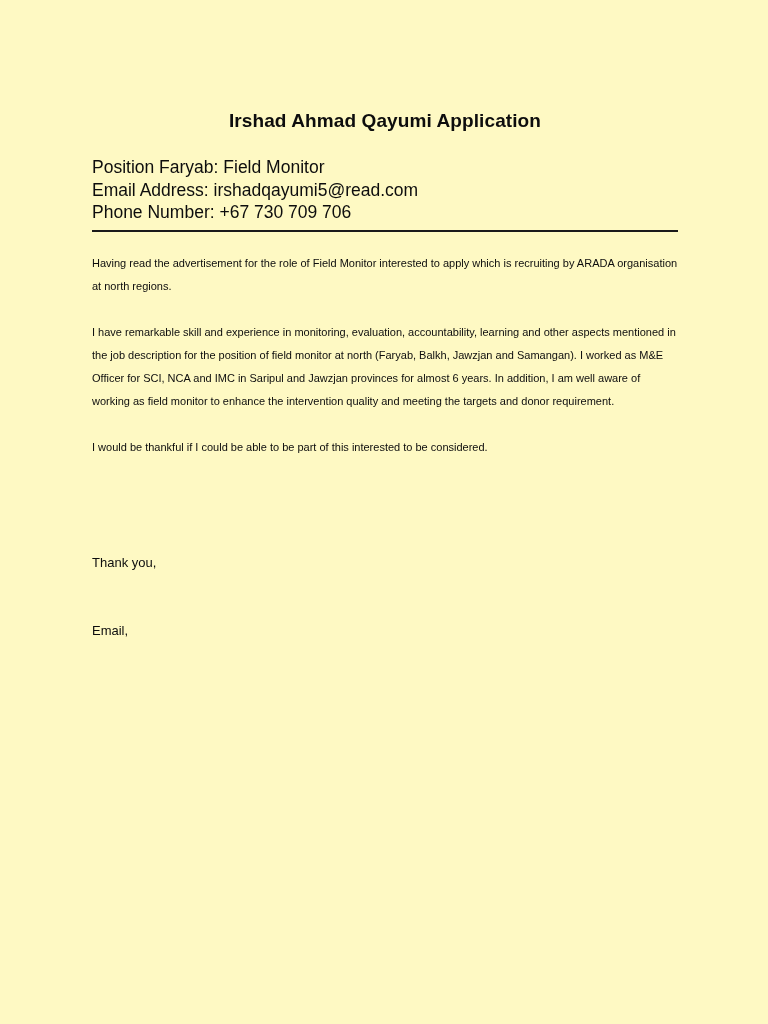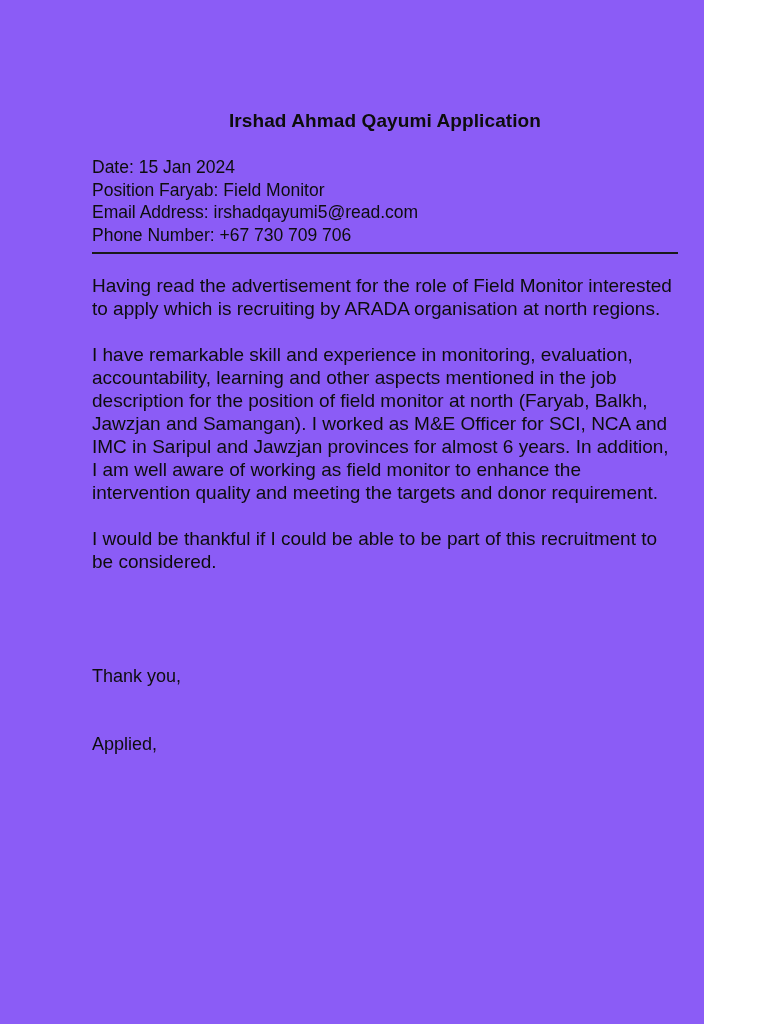--- a/index.html
+++ b/index.html
@@ -3,23 +3,23 @@
 <meta charset="utf-8">
 <title>Irshad Ahmad Qayumi Application</title>
 <style>
   html, body {
     margin: 0;
     padding: 0;
     background: #ffffff;
   }
   .page {
     position: relative;
-    width: 704px;
+    width: 768px;
     height: 1024px;
-    background: #8b5cf6;
+    background: #fef9c3;
     overflow: hidden;
     font-family: "Liberation Sans", sans-serif;
     color: #0d0d0d;
     -webkit-font-smoothing: antialiased;
   }
   .content {
     position: absolute;
     left: 92px;
     top: 0;
     width: 586px;
@@ -40,60 +40,59 @@
   }
   .meta-line {
     font-size: 17.5px;
     line-height: 22.5px;
     white-space: nowrap;
   }
   .body-block {
     margin-top: 20px;
   }
   .para {
-    font-size: 19px;
+    font-size: 11px;
     line-height: 23px;
     margin: 0 0 23px 0;
     text-align: left;
   }
   .para:last-child {
     margin-bottom: 0;
   }
   .signoff {
     margin-top: 92px;
   }
   .signoff-line {
-    font-size: 18px;
+    font-size: 13px;
     line-height: 23px;
     margin: 0;
   }
   .signoff-line.name {
     margin-top: 45px;
   }
 </style>
 </head>
 <body>
 
 <div class="page">
   <div class="content">
 
     <h1 class="doc-title">Irshad Ahmad Qayumi Application</h1>
 
     <div class="meta-block">
-      <div class="meta-line">Date: 15 Jan 2024</div>
       <div class="meta-line">Position Faryab: Field Monitor</div>
       <div class="meta-line">Email Address: irshadqayumi5@read.com</div>
       <div class="meta-line">Phone Number: +67 730 709 706</div>
     </div>
 
     <div class="body-block">
       <p class="para">Having read the advertisement for the role of Field Monitor interested to apply which is recruiting by ARADA organisation at north regions.</p>
       <p class="para">I have remarkable skill and experience in monitoring, evaluation, accountability, learning and other aspects mentioned in the job description for the position of field monitor at north (Faryab, Balkh, Jawzjan and Samangan). I worked as M&amp;E Officer for SCI, NCA and IMC in Saripul and Jawzjan provinces for almost 6 years. In addition, I am well aware of working as field monitor to enhance the intervention quality and meeting the targets and donor requirement.</p>
-      <p class="para">I would be thankful if I could be able to be part of this recruitment to be considered.</p>
+      <p class="para">I would be thankful if I could be able to be part of this interested to be considered.</p>
     </div>
 
     <div class="signoff">
       <p class="signoff-line">Thank you,</p>
-      <p class="signoff-line name">Applied,</p>
+      <p class="signoff-line name">Email,</p>
     </div>
 
   </div>
 </div>
 
 </body></html>

